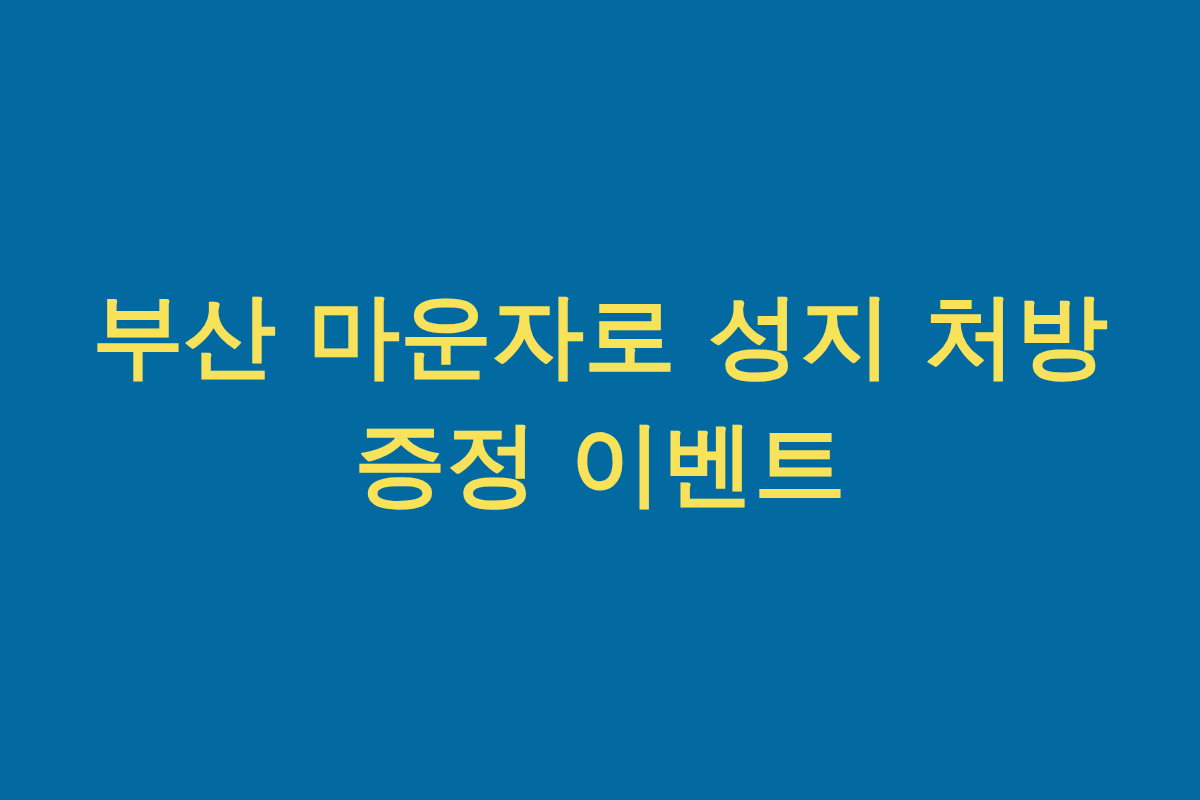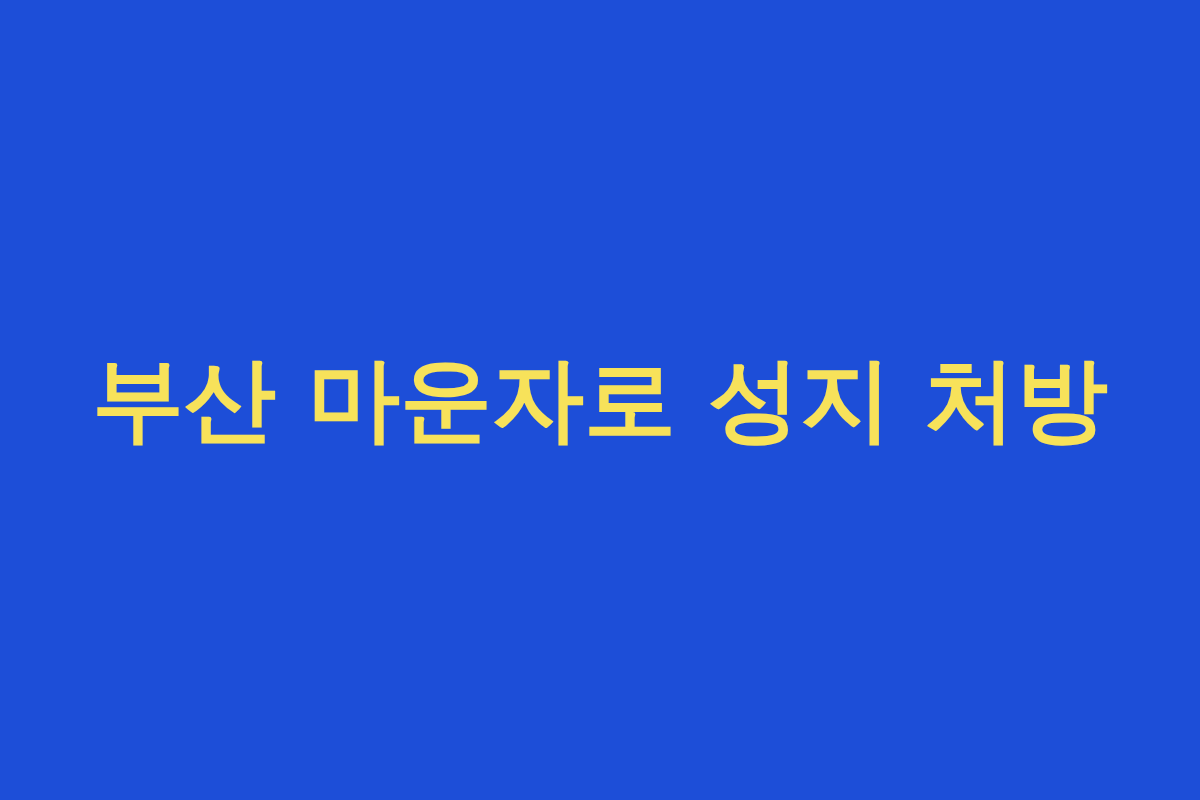--- a/index.html
+++ b/index.html
@@ -48,17 +48,18 @@
   }
 
   
   #headline .line-1 { letter-spacing: 0px; }
   #headline .line-2 { letter-spacing: 0px; }
   #headline .line-3 { letter-spacing: 0px; }
 </style>
 </head>
 <body>
 
-<div id="banner" style="background: #1d4ed8;">
+<div id="banner" style="background: #0369a1;">
   <h1 id="headline" style="color: rgb(247, 226, 90);">
     <span class="line line-1">부산 마운자로 성지 처방</span>
+    <span class="line line-3">증정 이벤트</span>
   </h1>
 </div>
 
 </body></html>

